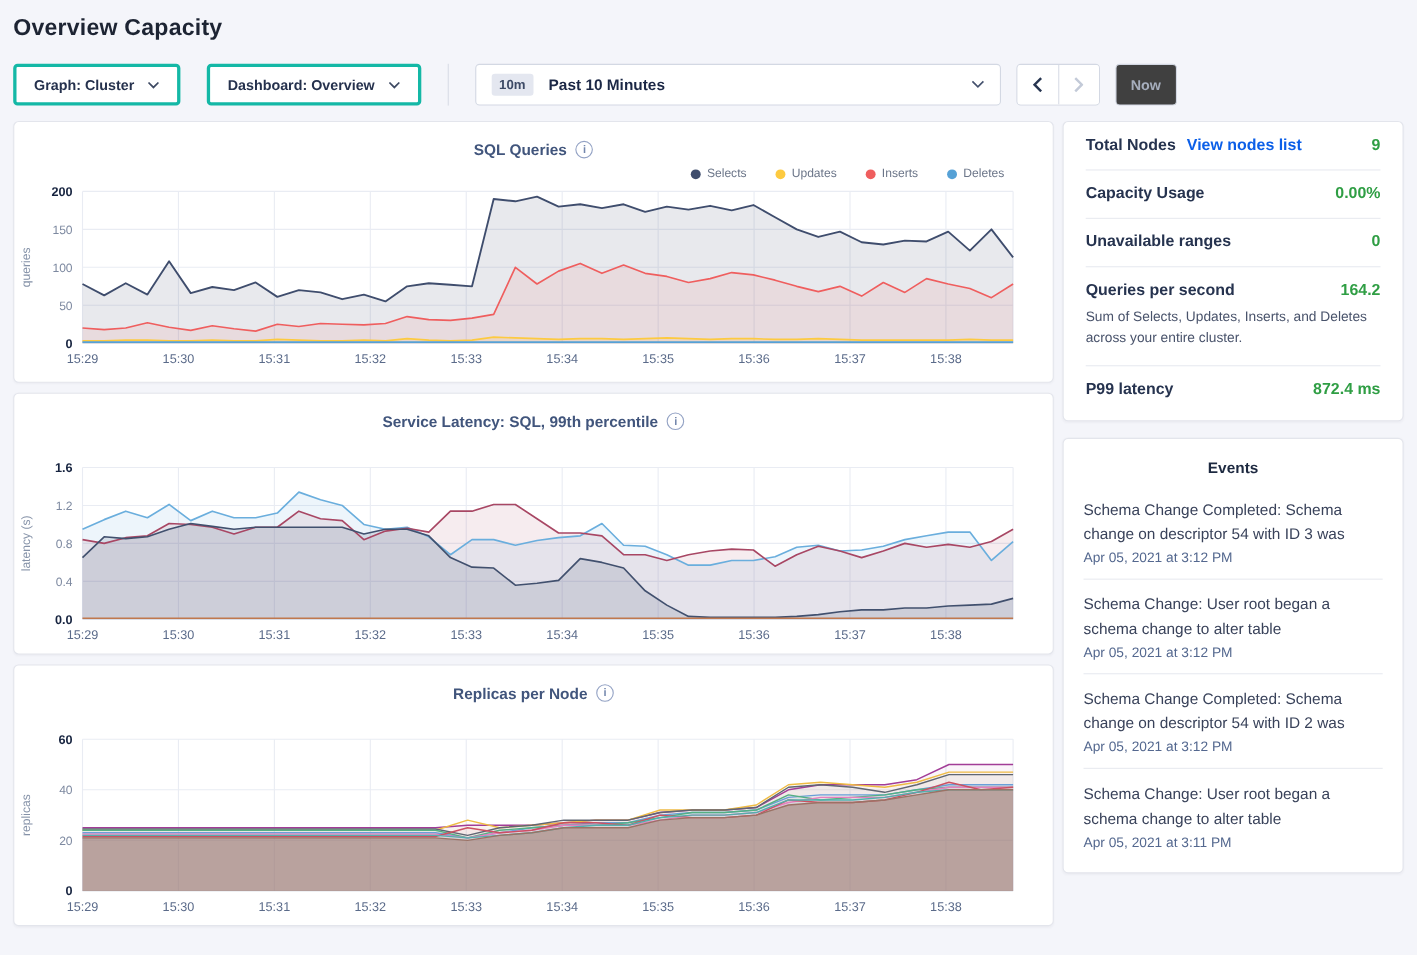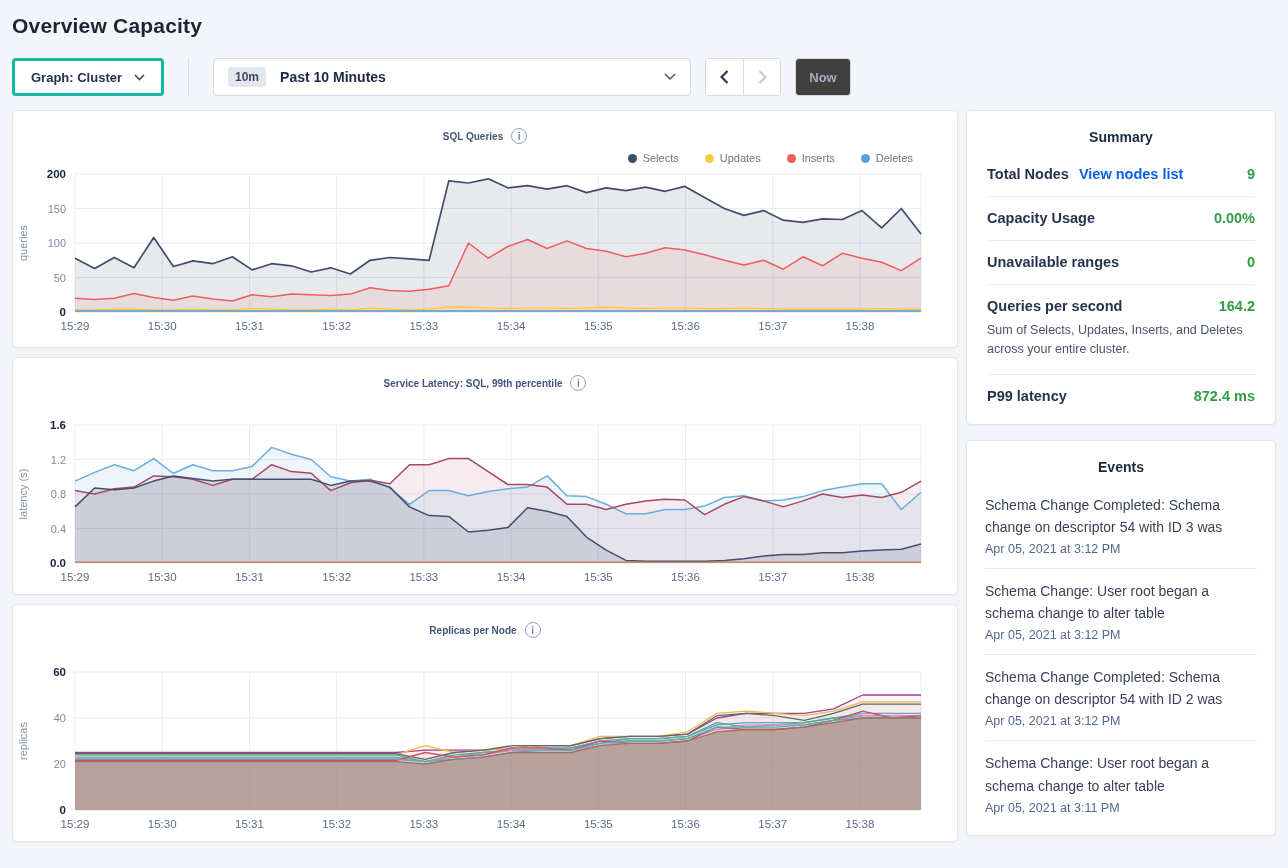--- a/index.html
+++ b/index.html
@@ -26,21 +26,21 @@
              font-family:inherit; font-size:13px; font-weight:bold; color:#a6aebd; cursor:default; }
 
   .main { display:flex; gap:8px; padding:0 12px; align-items:flex-start; }
   .charts-col { width:946px; }
   .side-col { width:310px; }
 
   .panel { background:#fff; border:1px solid #e3e5ec; border-radius:5px; box-shadow:0 1px 2px rgba(40,50,80,.04); }
   .chart-panel { height:238px; margin-bottom:9px; }
 
   .chart-title-row { display:flex; justify-content:center; align-items:center; gap:8px; padding-top:17px; }
-  .chart-title { font-size:10px; font-weight:bold; color:#41557c; }
+  .chart-title { font-size:14px; font-weight:bold; color:#41557c; }
   .info { display:inline-flex; align-items:center; justify-content:center; width:16px; height:16px;
           border:1px solid #93a2c4; border-radius:50%; color:#7487ad; font-size:10px; font-weight:bold; cursor:pointer; }
   .legend-row { display:flex; justify-content:flex-end; gap:26px; padding:6px 44px 0 0; height:22px; }
   .legend-item { display:flex; align-items:center; gap:6px; font-size:11px; color:#6c7689; cursor:pointer; }
   .legend-dot { width:9px; height:9px; border-radius:50%; }
   svg.chart { display:block; width:944px; height:170px; }
   .spaced { margin-top:26px; }
 
   .ytick { font-size:11px; fill:#7d89a0; }
   .ytick-strong { font-size:11.5px; font-weight:bold; fill:#16233f; }
@@ -66,20 +66,26 @@
 </head>
 <body>
 
 <div class="header">
   <div class="page-title">Overview Capacity</div>
 </div>
 
 <div class="controls">
   <div class="dd-btn">
     <span>Graph: Cluster</span>
+    <svg width="11" height="7">
+        <path d="M1 1l4.5 4.5L10 1" stroke="#3e4a63" stroke-width="1.6" fill="none"></path>
+      </svg>
+  </div>
+  <div class="dd-btn">
+    <span>Dashboard: Overview</span>
     <svg width="11" height="7">
         <path d="M1 1l4.5 4.5L10 1" stroke="#3e4a63" stroke-width="1.6" fill="none"></path>
       </svg>
   </div>
   <div class="vdiv"></div>
   <div class="timepicker">
     <span class="time-badge">10m</span>
     <span class="time-label">Past 10 Minutes</span>
     <svg width="12" height="8">
         <path d="M1 1l5 5 5-5" stroke="#44516d" stroke-width="1.5" fill="none"></path>
@@ -274,21 +280,20 @@
           <text x="846.9484536082474" y="164" text-anchor="middle" class="xtick">15:38</text>
           <text x="14" y="77" class="ylab" text-anchor="middle" transform="rotate(-90 14 77)">replicas</text>
         </svg>
     </div>
 
   </div>
 
   <div class="side-col">
 
     <div class="panel side-panel">
-      <div class="side-title">Summary</div>
 
       <div class="sum-row">
         <div class="sum-head">
           <span class="sum-label">Total Nodes</span>
           <a class="sum-link">View nodes list</a>
           <span class="sum-value">9</span>
         </div>
       </div>
 
       <div class="sum-row">

